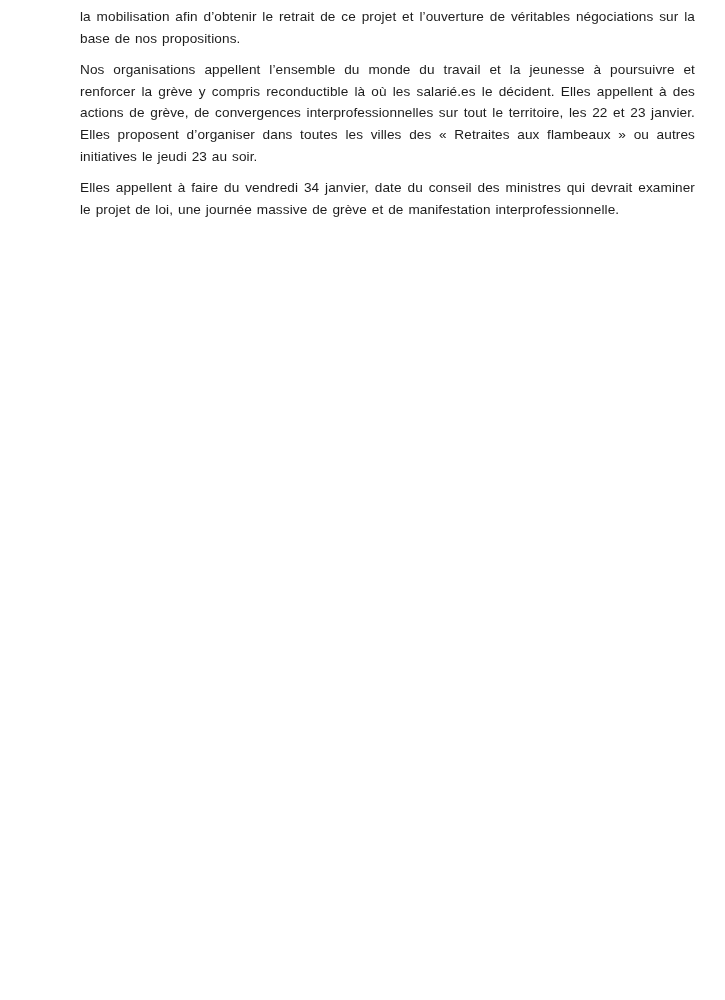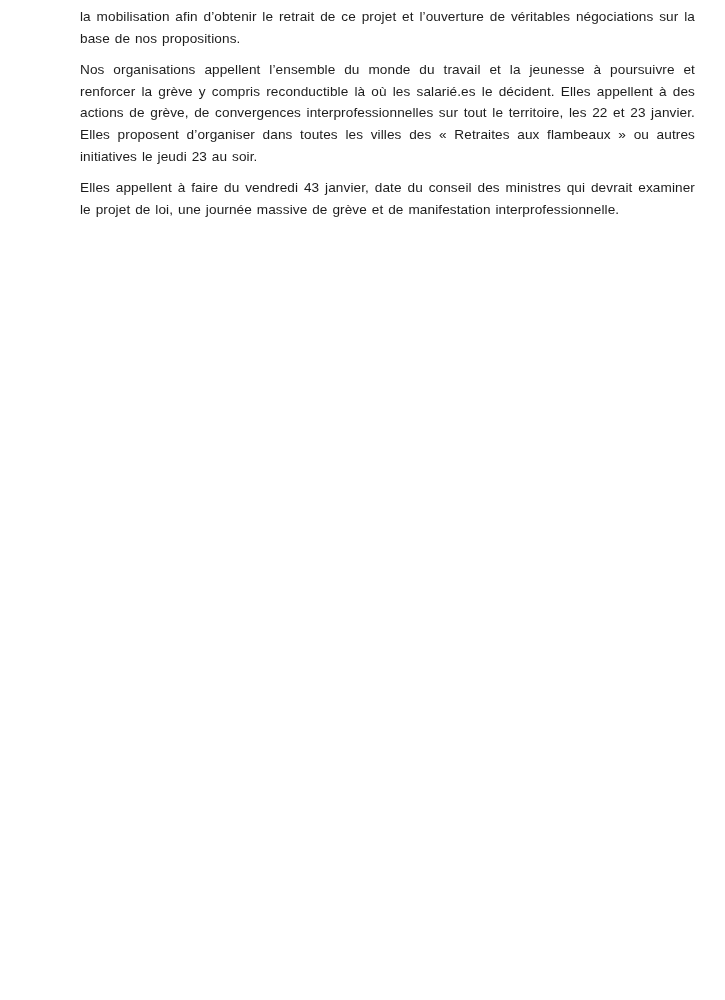--- a/index.html
+++ b/index.html
@@ -37,15 +37,15 @@
     margin-bottom: 0;
   }
 </style>
 </head>
 <body>
 
 <div class="page">
   <div class="content">
     <p class="para">la mobilisation afin d’obtenir le retrait de ce projet et l’ouverture de véritables négociations sur la base de nos propositions.</p>
     <p class="para">Nos organisations appellent l’ensemble du monde du travail et la jeunesse à poursuivre et renforcer la grève y compris reconductible là où les salarié.es le décident. Elles appellent à des actions de grève, de convergences interprofessionnelles sur tout le territoire, les 22 et 23 janvier. Elles proposent d’organiser dans toutes les villes des « Retraites aux flambeaux » ou autres initiatives le jeudi 23 au soir.</p>
-    <p class="para">Elles appellent à faire du vendredi 43 janvier, date du conseil des ministres qui devrait examiner le projet de loi, une journée massive de grève et de manifestation interprofessionnelle.</p>
+    <p class="para">Elles appellent à faire du vendredi 34 janvier, date du conseil des ministres qui devrait examiner le projet de loi, une journée massive de grève et de manifestation interprofessionnelle.</p>
   </div>
 </div>
 
 </body></html>

